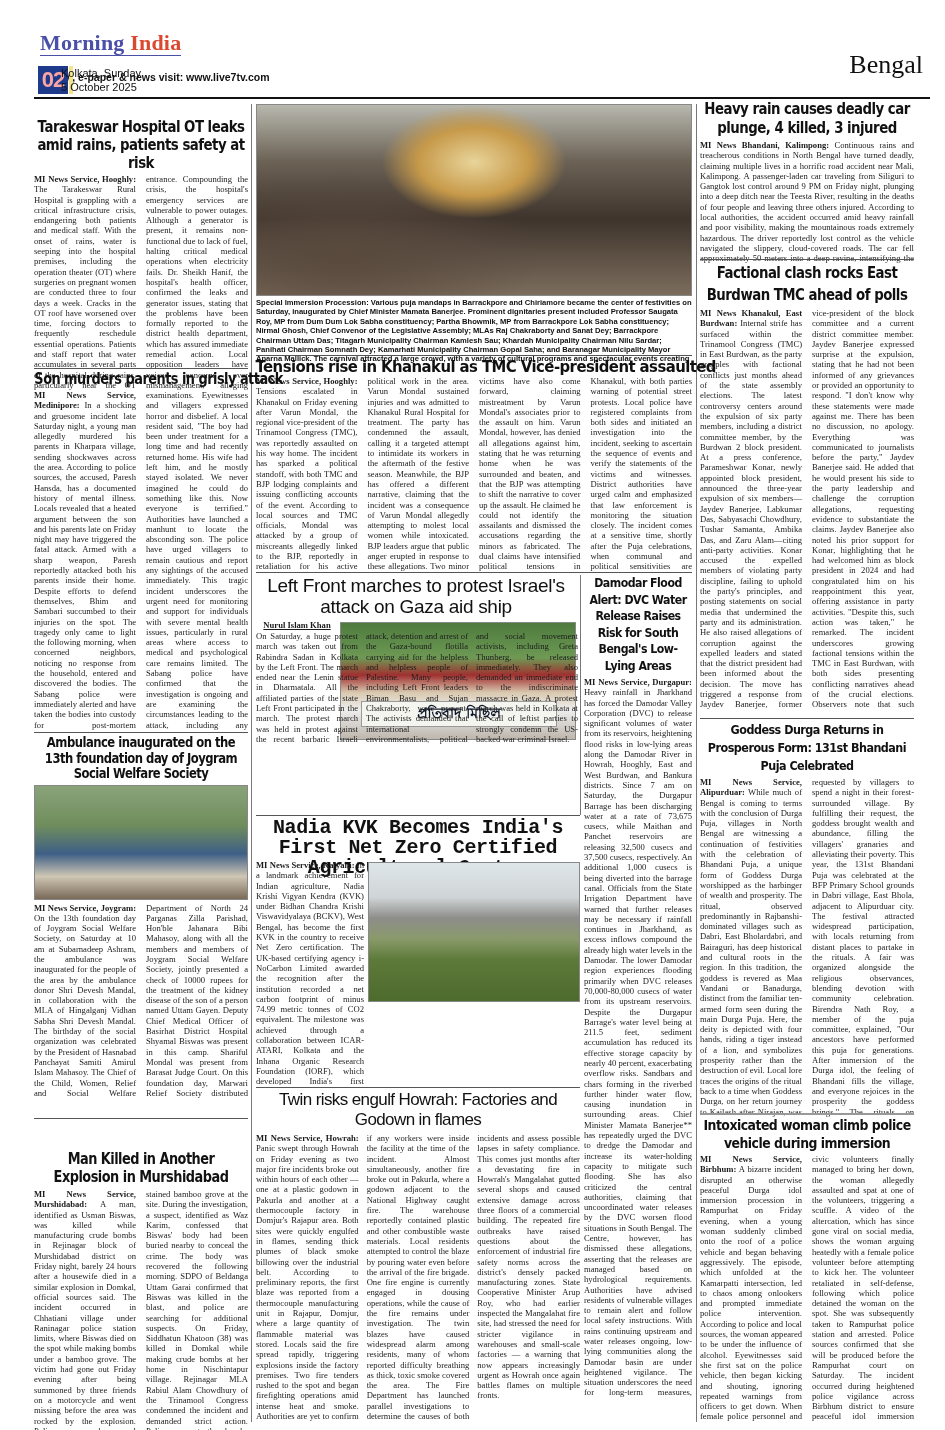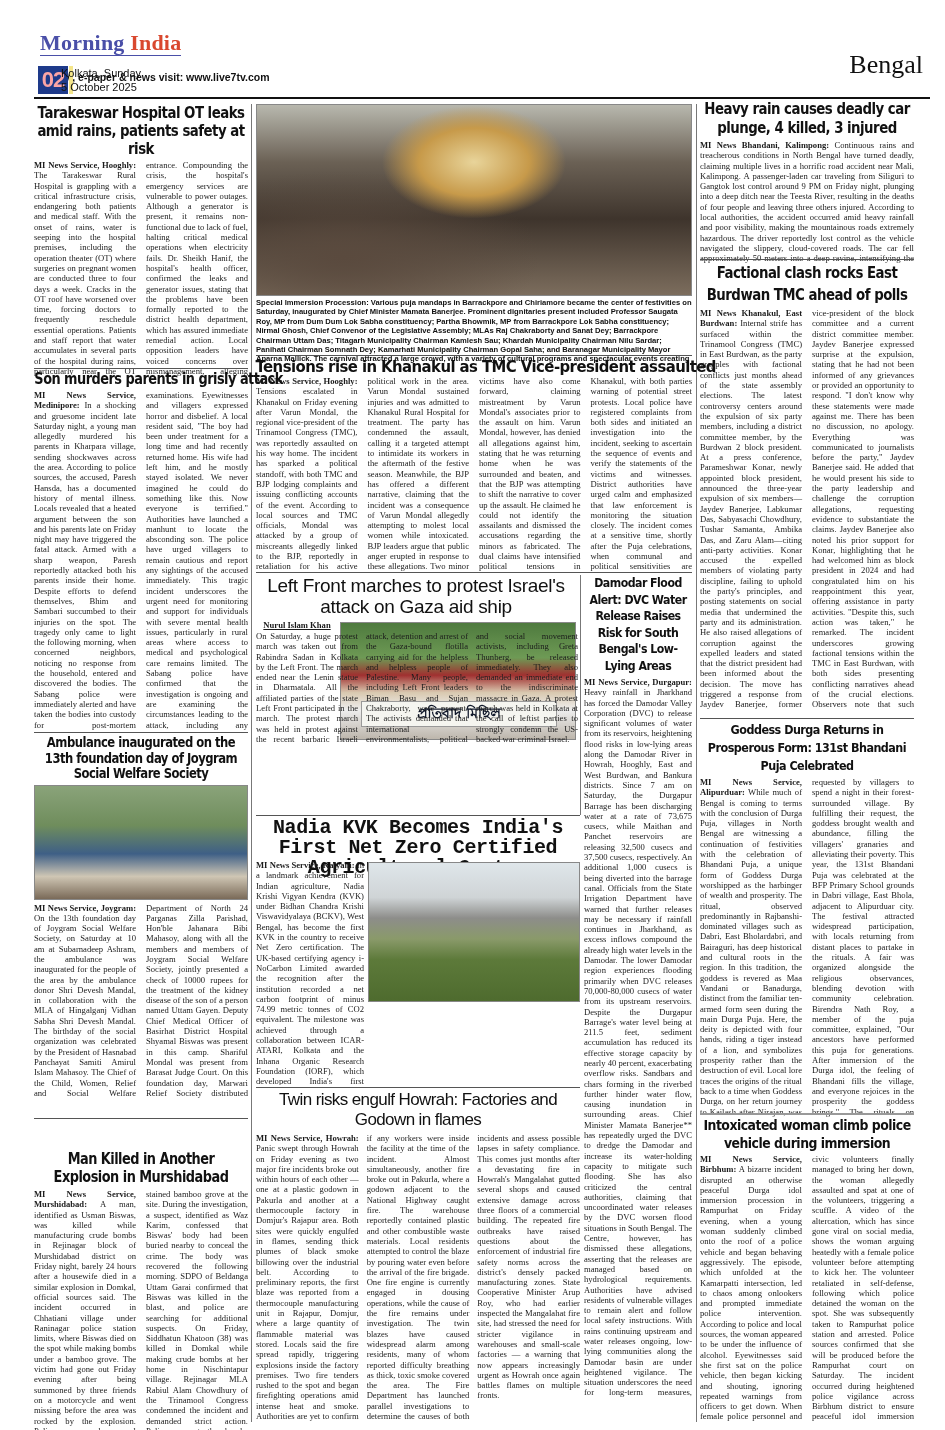--- a/index.html
+++ b/index.html
@@ -45,21 +45,21 @@
 <div class="abs dateline">
   <div>Kolkata, Sunday</div>
   <div>5 October 2025</div>
 </div>
 <div class="abs section-name">Bengal</div>
 <div class="abs rule-top"></div>
 
 <div class="abs vr" style="left:251px;top:104px;height:1318px;"></div>
 <div class="abs vr" style="left:696px;top:104px;height:1318px;"></div>
 
-<div class="abs" style="left:34px;top:104px;width:214px;">
+<div class="abs" style="left:34px;top:118px;width:214px;">
   <div class="headline" style="font-size:15.5px;line-height:18px;transform:scaleX(0.86);width:248px;margin-left:-17px;">Tarakeswar Hospital OT leaks amid rains, patients safety at risk</div>
   <div class="body-text" style="columns:2;height:225px;margin-top:2px;">
     <span class="dl">MI News Service, Hooghly:</span>
     <span>The Tarakeswar Rural Hospital is grappling with a critical infrastructure crisis, endangering both patients and medical staff. With the onset of rains, water is seeping into the hospital premises, including the operation theater (OT) where surgeries on pregnant women are conducted three to four days a week. Cracks in the OT roof have worsened over time, forcing doctors to frequently reschedule essential operations. Patients and staff report that water accumulates in several parts of the hospital during rains, particularly near the OT entrance. Compounding the crisis, the hospital's emergency services are vulnerable to power outages. Although a generator is present, it remains non-functional due to lack of fuel, halting critical medical operations when electricity fails. Dr. Sheikh Hanif, the hospital's health officer, confirmed the leaks and generator issues, stating that the problems have been formally reported to the district health department, which has assured immediate remedial action. Local opposition leaders have voiced concerns over mismanagement, alleging that government funds are being diverted to sports, fairs, and club grants, while essential healthcare services remain neglected. Responding to the situation, Devi Prasad Rakshit, executive director of the district Public Health and Environment Department's standing committee, stated.</span>
   </div>
 </div>
 <div class="abs hr" style="left:34px;top:368px;width:214px;"></div>
 
 <div class="abs" style="left:34px;top:371px;width:214px;">
   <div class="headline" style="font-size:15px;line-height:17px;transform:scaleX(0.86);width:248px;margin-left:-17px;white-space:nowrap;">Son murders parents in grisly attack</div>

